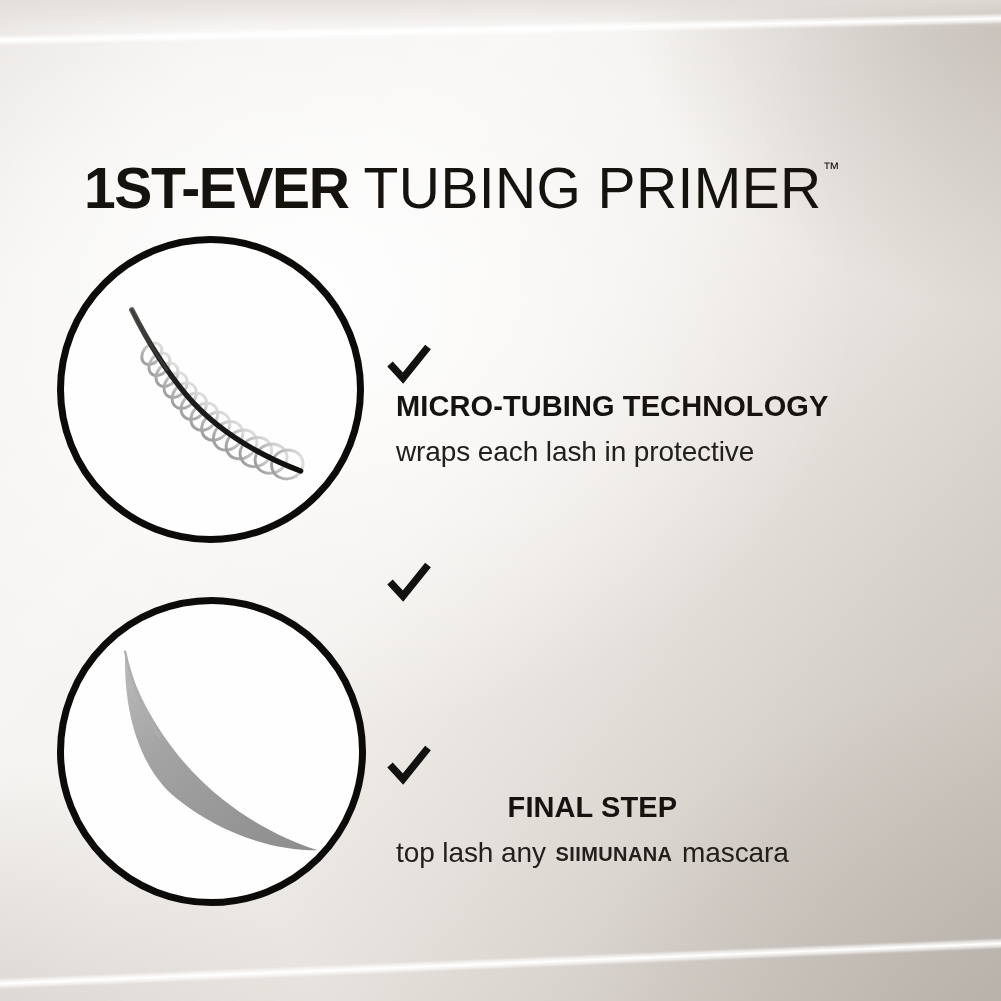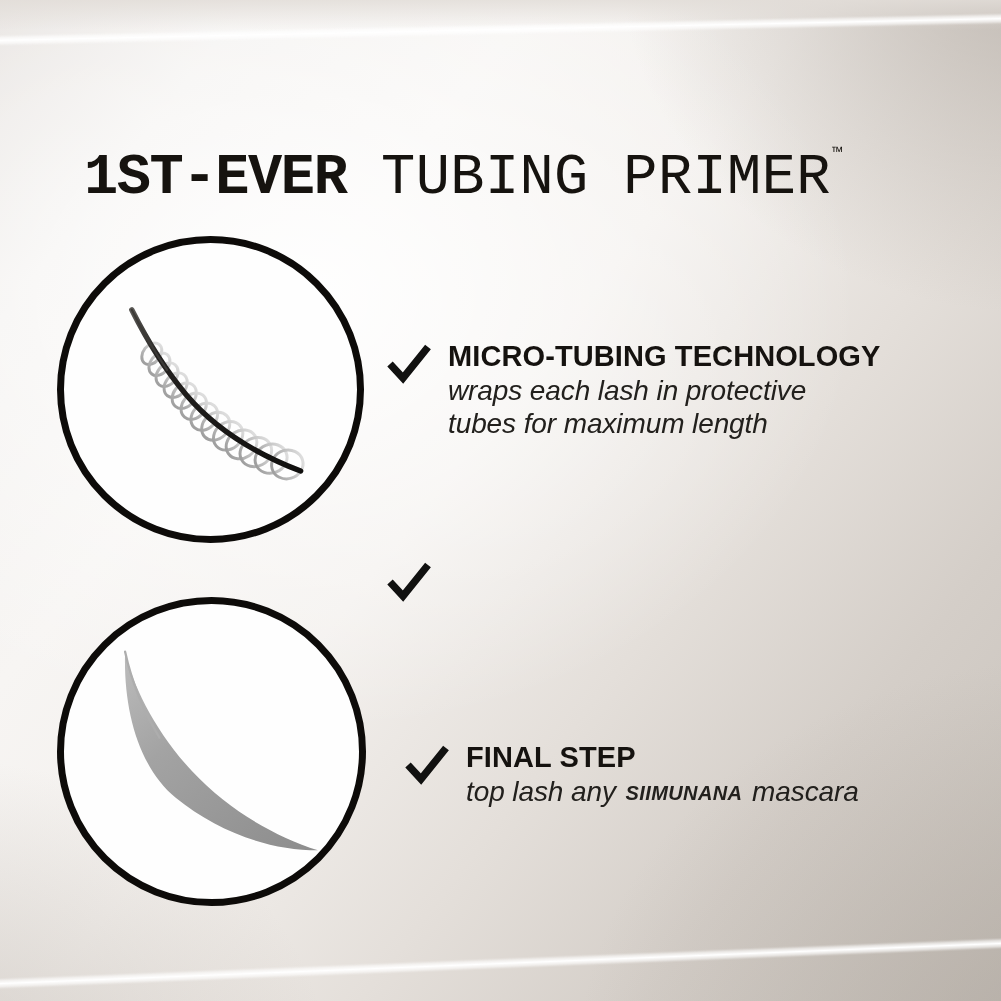--- a/index.html
+++ b/index.html
@@ -72,27 +72,26 @@
     top: 0; left: 0; right: 0;
     height: 30px;
     background: linear-gradient(to bottom, rgba(226,221,216,0.85), rgba(226,221,216,0.0));
     pointer-events: none;
   }
 
   
   .title {
     position: absolute;
     left: 84px;
-    top: 99px;
+    top: 113px;
     white-space: nowrap;
     color: #16130f;
     font-size: 57px;
     line-height: 64px;
     letter-spacing: -0.2px;
-    font-family: Liberation Mono, monospace;
   }
   .title .t-strong {
     font-weight: 700;
     letter-spacing: -1.4px;
   }
   .title .t-light {
     font-weight: 400;
     letter-spacing: 0.4px;
   }
   .title .t-tm {
@@ -133,25 +132,26 @@
     width: 100%;
     height: 100%;
     display: block;
   }
 
   
   .bullet {
     position: absolute;
     display: flex;
     align-items: flex-start;
-    gap: 6px;
+    gap: 0px;
+    flex-direction: column;
   }
   #bullet-1 { left: 386px; top: 338px; }
   #bullet-2 { left: 386px; top: 556px; }
-  #bullet-3 { left: 404px; top: 739px; }
+  #bullet-3 { left: 386px; top: 739px; text-align: center; }
 
   .check {
     width: 46px;
     flex: 0 0 46px;
     height: 46px;
     margin-top: 4px;
   }
   .check svg { display: block; width: 100%; height: 100%; }
 
   .btext { padding-left: 10px; }
@@ -164,22 +164,21 @@
     letter-spacing: 0.1px;
     white-space: nowrap;
   }
   .bbody {
     color: #22201d;
     font-weight: 400;
     font-size: 28px;
     line-height: 33px;
     letter-spacing: -0.1px;
     white-space: nowrap;
-    margin-top: 0;
-    font-style: italic;
+    margin-top: 11px;
   }
   .brand {
     font-weight: 700;
     font-size: 20px;
     letter-spacing: 0.4px;
     position: relative;
     top: -1px;
     padding: 0 2px;
   }
 </style>
@@ -252,21 +251,20 @@
 
   <div class="bullet" id="bullet-1">
     <span class="check">
       <svg viewBox="0 0 46 46" xmlns="http://www.w3.org/2000/svg">
         <path d="M4,22 L17,36 L42,5" fill="none" stroke="#111110" stroke-width="7.4" stroke-linecap="butt" stroke-linejoin="miter"></path>
       </svg>
     </span>
     <div class="btext">
       <div class="bhead">MICRO-TUBING TECHNOLOGY</div>
       <div class="bbody">wraps each lash in protective</div>
-      <div class="bbody">tubes for maximum length</div>
     </div>
   </div>
 
   <div class="bullet" id="bullet-2">
     <span class="check">
       <svg viewBox="0 0 46 46" xmlns="http://www.w3.org/2000/svg">
         <path d="M4,22 L17,36 L42,5" fill="none" stroke="#111110" stroke-width="7.4" stroke-linecap="butt" stroke-linejoin="miter"></path>
       </svg>
     </span>
     <div class="btext">

